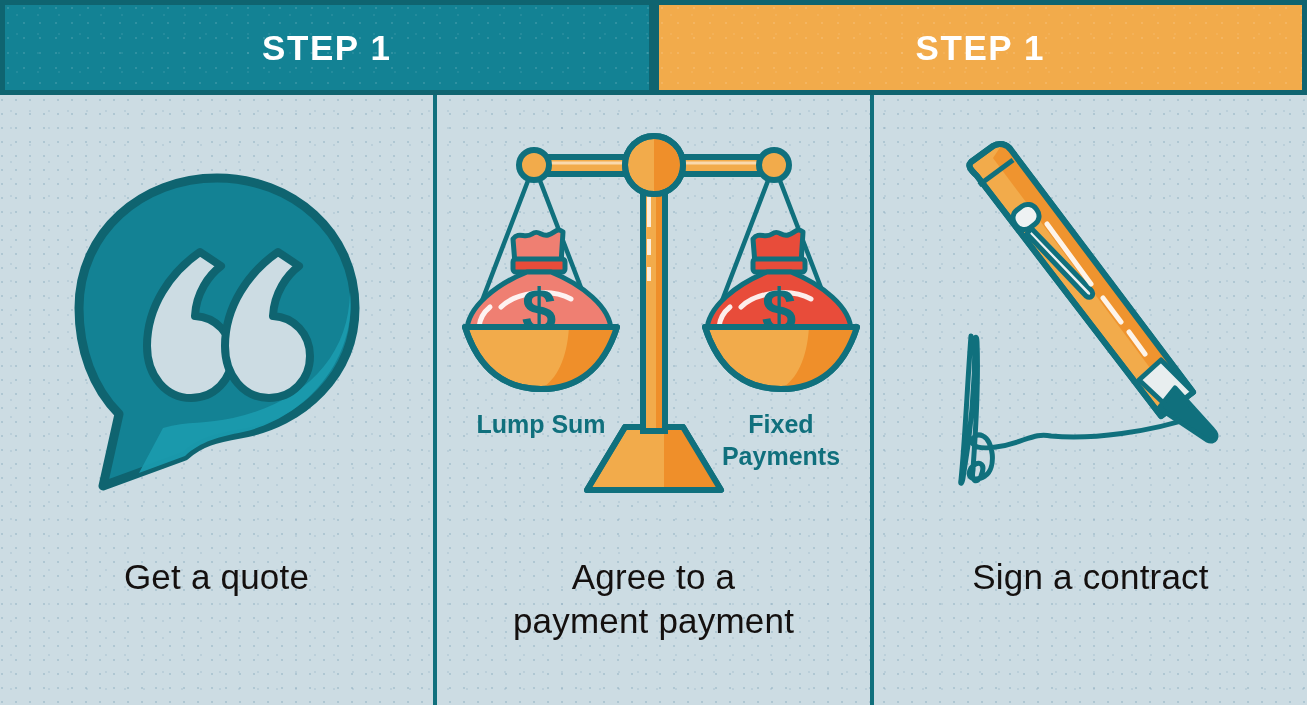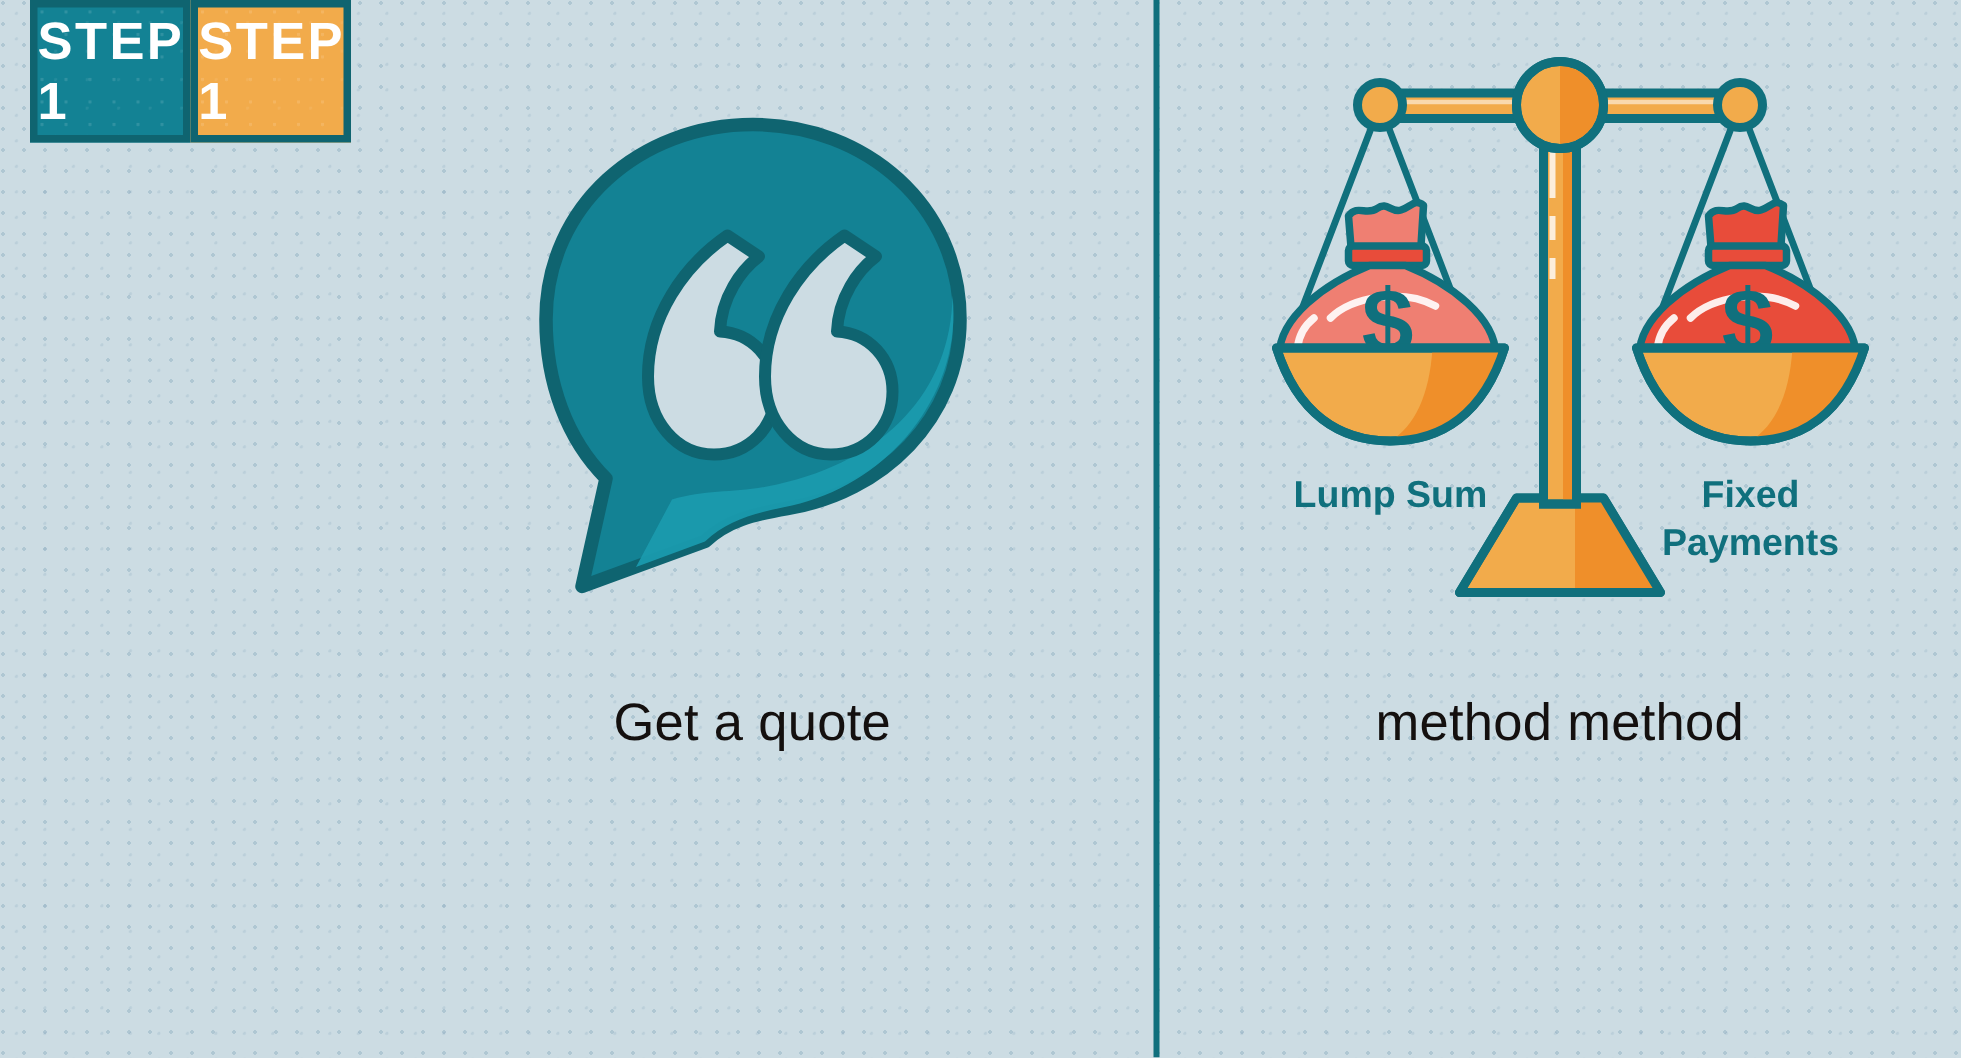--- a/index.html
+++ b/index.html
@@ -12,22 +12,21 @@
 
   #infographic {
     position:relative;
     width:1307px; height:705px;
     background-color:#ccdce3;
     background-image:
       radial-gradient(circle at 2px 2px, rgba(110,150,175,0.30) 1.1px, transparent 1.3px),
       radial-gradient(circle at 11px 9px, rgba(110,150,175,0.18) 1.0px, transparent 1.2px);
     background-size:14px 14px, 19px 17px;
     display:flex;
-    flex-direction:row;
-    padding-left:20px;
+    flex-direction:column;
   }
 
   
   .header-row {
     display:flex;
     height:95px;
     flex:0 0 95px;
   }
   .step-header {
     flex:1 1 0;
@@ -213,19 +212,73 @@
           <path d="M256 192 C 270 236 298 254 332 254 C 366 254 394 236 408 192 Z" fill="#f2ab4b" stroke="#10707d" stroke-width="6" stroke-linejoin="round"></path>
           <path d="M332 254 C 366 254 394 236 408 192 L 360 192 C 358 224 348 244 332 254 Z" fill="#ef8f2a"></path>
           <path d="M256 192 C 270 236 298 254 332 254 C 366 254 394 236 408 192 Z" fill="none" stroke="#10707d" stroke-width="6" stroke-linejoin="round"></path>
 
           <text x="92" y="298" text-anchor="middle" font-family="Liberation Sans, sans-serif" font-size="25" font-weight="bold" fill="#10707d">Lump Sum</text>
           <text x="332" y="298" text-anchor="middle" font-family="Liberation Sans, sans-serif" font-size="25" font-weight="bold" fill="#10707d">Fixed</text>
           <text x="332" y="330" text-anchor="middle" font-family="Liberation Sans, sans-serif" font-size="25" font-weight="bold" fill="#10707d">Payments</text>
         </svg>
       </div>
       <div class="caption">
-        <span class="l2">method method</span>
-      </div>
-    </div>
-
+        <span>Agree to a</span>
+        <span class="l2">payment payment</span>
+      </div>
+    </div>
+
+    <div class="step-col">
+      <div class="art">
+        <svg width="320" height="370" viewBox="0 0 320 370">
+
+          <path d="M40 196
+                   C 36 250 34 300 30 340
+                   C 29 345 31 344 32 338
+                   C 40 292 44 240 44 200
+                   C 44 196 46 196 46 202
+                   C 48 252 44 296 42 330
+                   C 40 342 46 344 50 336
+                   C 56 322 46 320 40 328
+                   C 34 338 44 342 54 336
+                   C 66 328 62 300 52 296
+                   C 44 292 40 300 42 304
+                   C 48 312 76 306 92 300
+                   C 104 296 110 294 120 296
+                   C 160 300 220 292 266 276" stroke="#10707d" stroke-width="5" fill="none" stroke-linecap="round" stroke-linejoin="round"></path>
+
+          <g>
+
+            <path d="M40 22
+                     L 62 6
+                     C 68 2 76 4 80 10
+                     L 262 252
+                     L 230 276
+                     L 46 36
+                     C 40 30 36 26 40 22 Z" fill="#f2ab4b" stroke="#10707d" stroke-width="6" stroke-linejoin="round"></path>
+
+            <path d="M70 6 C 76 4 78 6 80 10 L 262 252 L 246 264 L 62 18 Z" fill="#ef8f2a" opacity="0.85"></path>
+            <path d="M40 22 L 62 6 C 68 2 76 4 80 10 L 262 252 L 230 276 L 46 36
+                     C 40 30 36 26 40 22 Z" fill="none" stroke="#10707d" stroke-width="6" stroke-linejoin="round"></path>
+
+            <line x1="48" y1="45" x2="82" y2="20" stroke="#10707d" stroke-width="5"></line>
+
+            <rect x="82" y="66" width="26" height="22" rx="10" transform="rotate(-36 95 77)" fill="#eef2f3" stroke="#10707d" stroke-width="5"></rect>
+
+            <path d="M100 88 L 160 150 C 164 154 160 160 155 156 L 96 94 Z" fill="#eef2f3" stroke="#10707d" stroke-width="5" stroke-linejoin="round"></path>
+
+            <path d="M230 220 L 262 252 L 240 270 L 208 240 Z" fill="#e8eeef" stroke="#10707d" stroke-width="5" stroke-linejoin="round"></path>
+
+            <path d="M244 248 L 282 290 C 288 296 284 304 276 300 L 228 268 Z" fill="#10707d" stroke="#10707d" stroke-width="5" stroke-linejoin="round"></path>
+
+            <line x1="116" y1="84" x2="160" y2="144" stroke="#ffffff" stroke-width="5" opacity="0.9" stroke-linecap="round"></line>
+            <line x1="172" y1="158" x2="190" y2="182" stroke="#ffffff" stroke-width="5" opacity="0.9" stroke-linecap="round"></line>
+            <line x1="198" y1="192" x2="214" y2="214" stroke="#ffffff" stroke-width="5" opacity="0.9" stroke-linecap="round"></line>
+          </g>
+        </svg>
+      </div>
+      <div class="caption">
+        <span>Sign a contract</span>
+      </div>
+    </div>
 
   </div>
 </div>
 
 </body></html>

